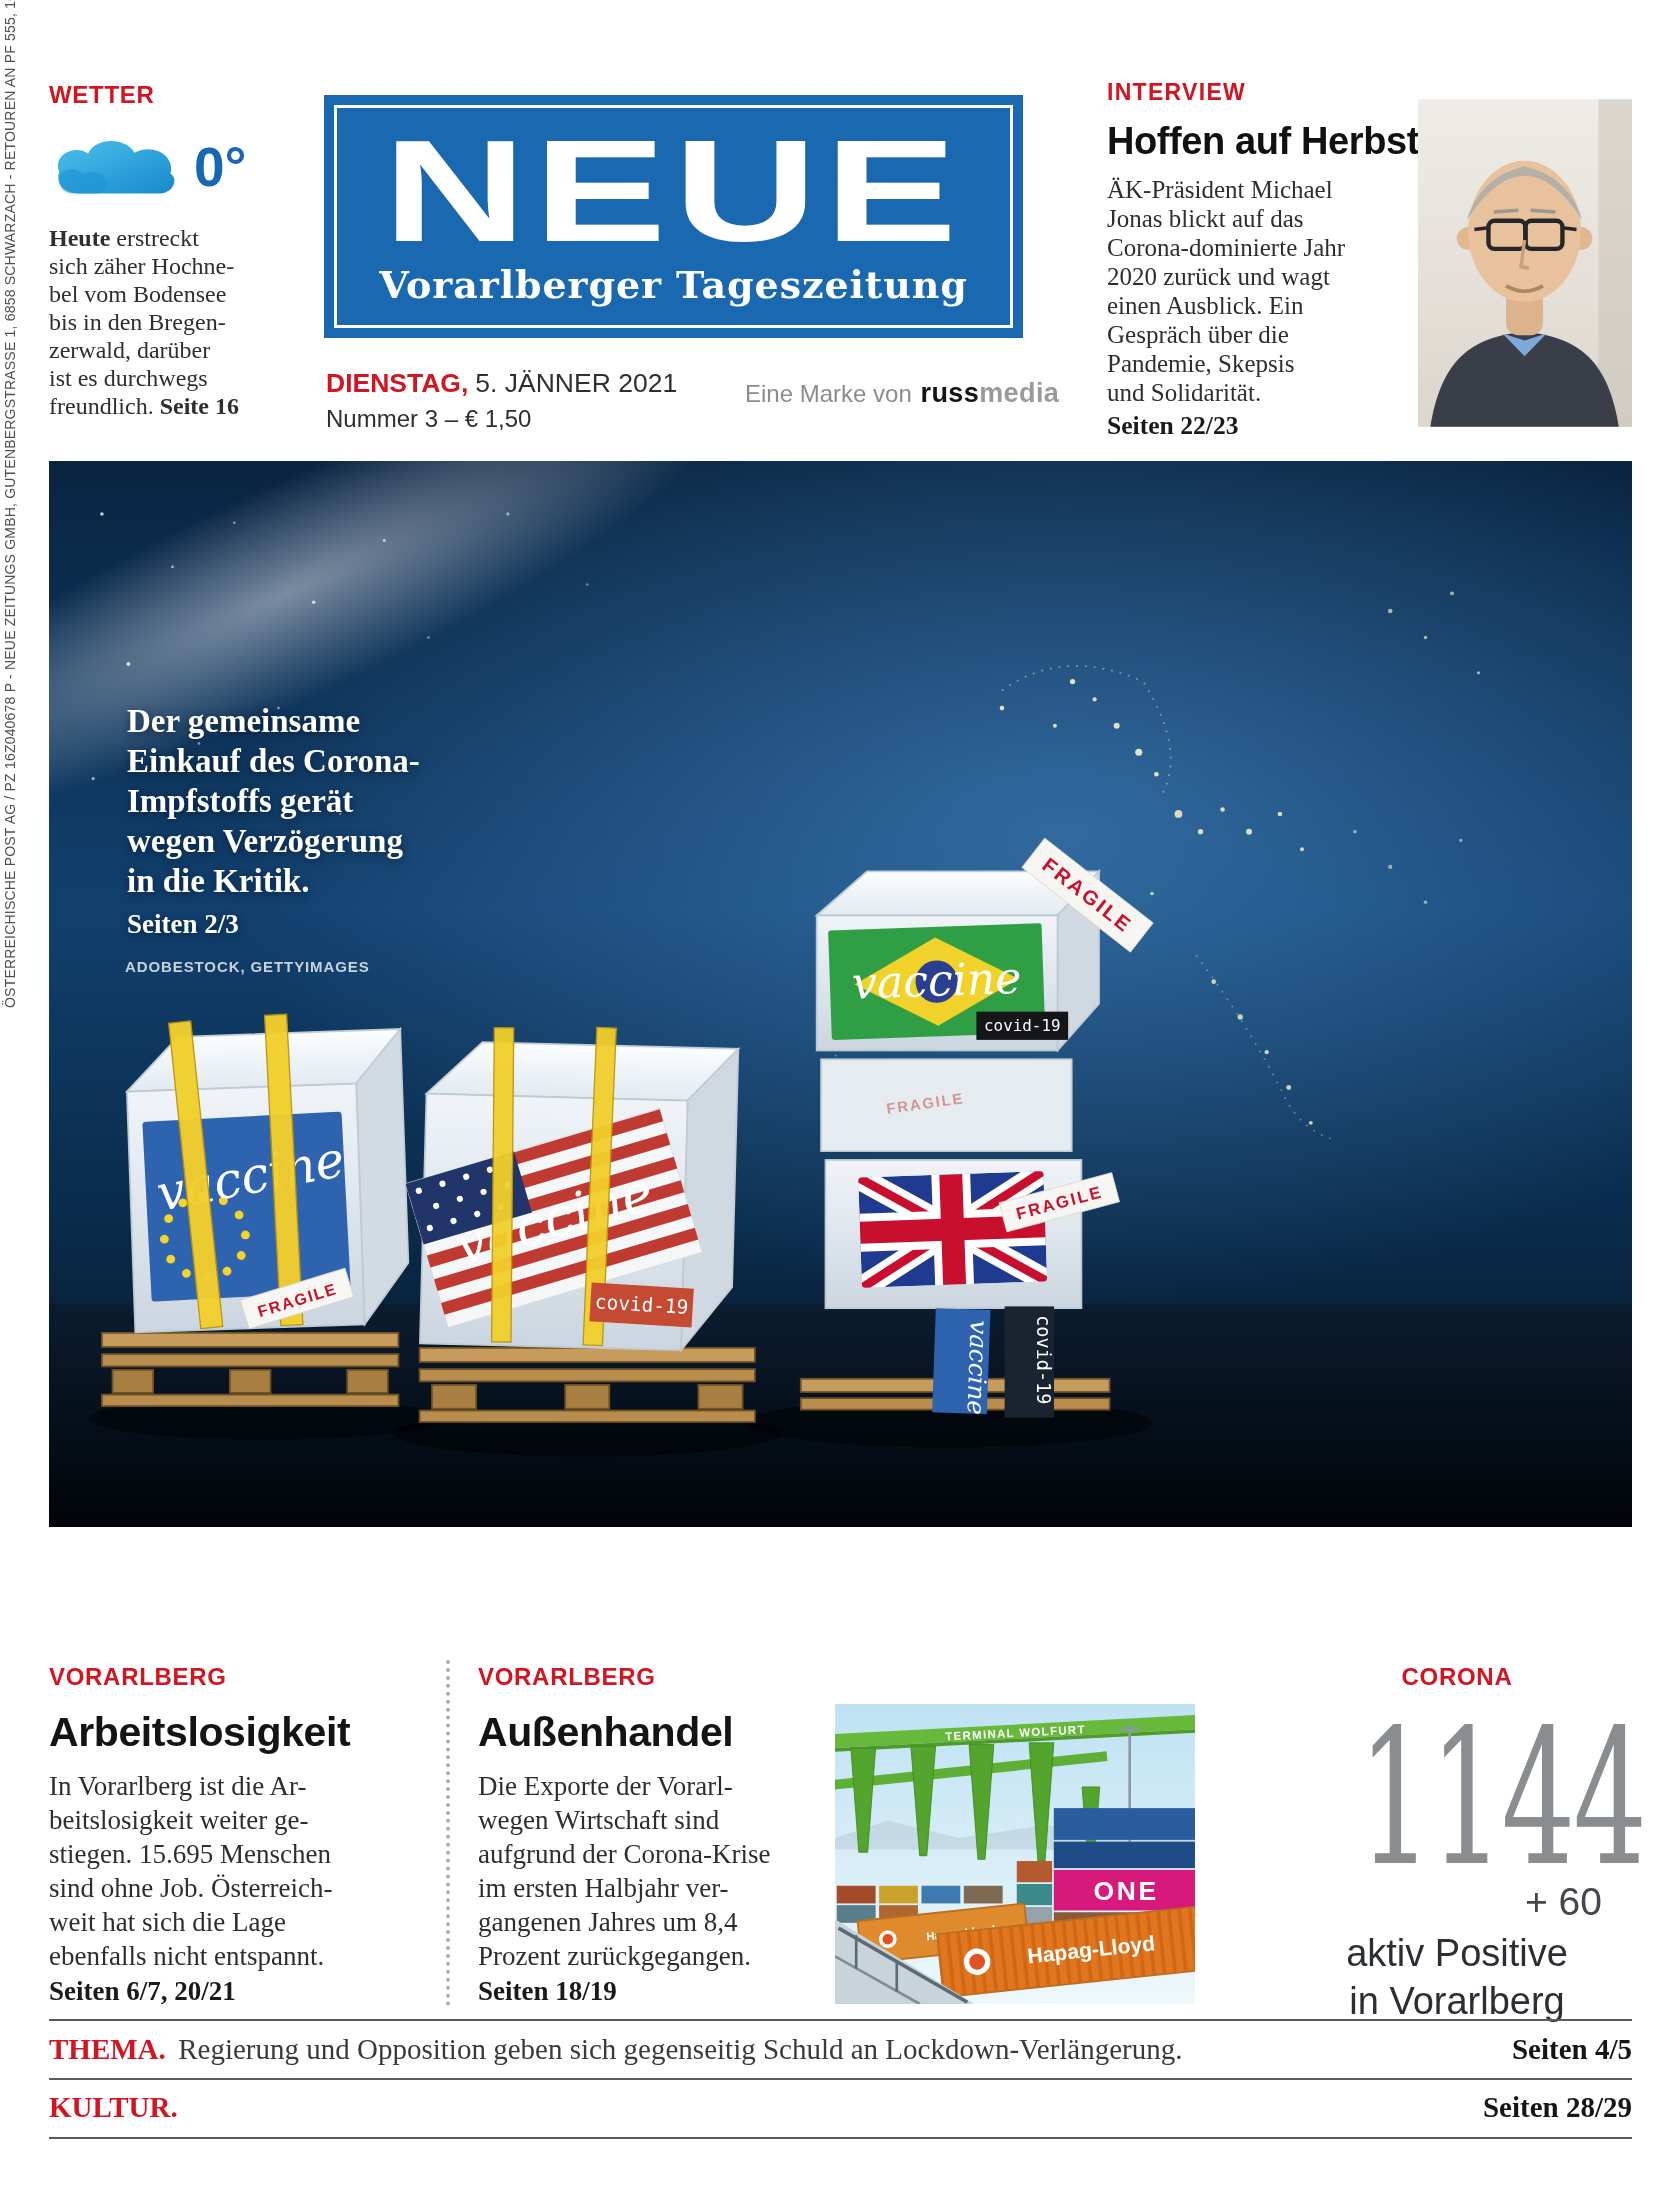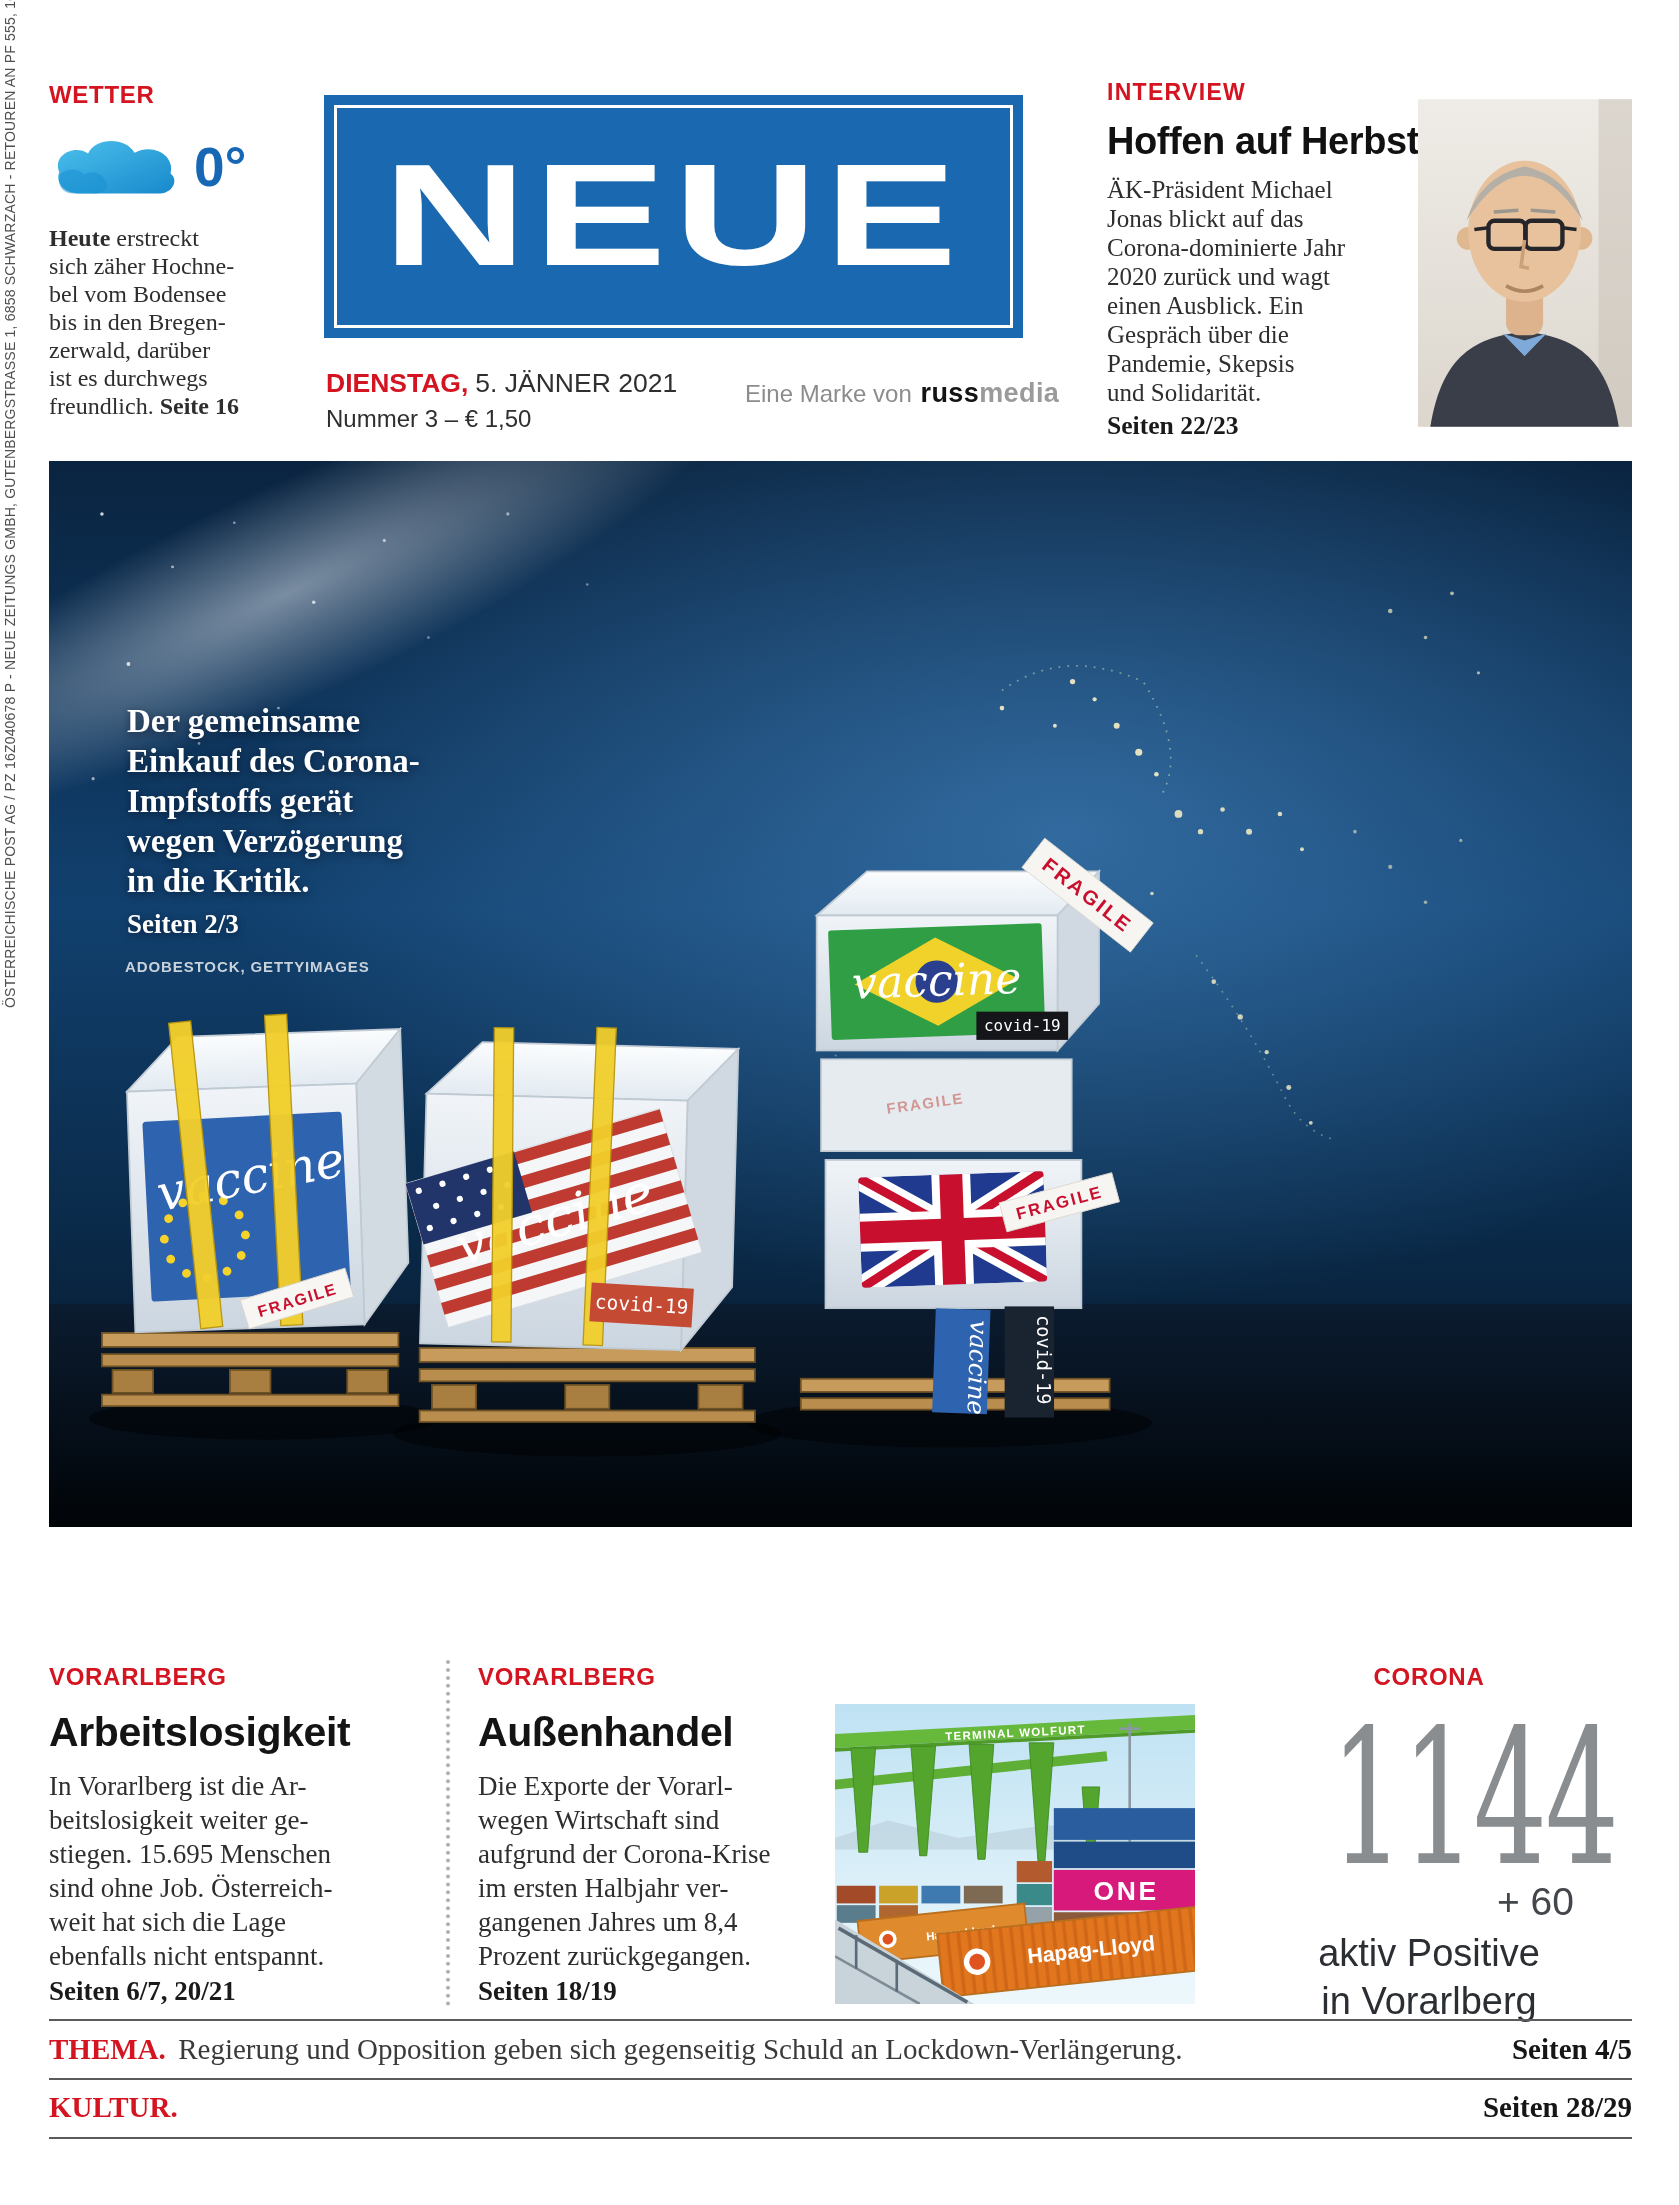--- a/index.html
+++ b/index.html
@@ -72,21 +72,21 @@
   .news-headline{font-weight:800;font-size:41px;letter-spacing:-0.4px;color:#141414;margin-top:17.6px;}
   .news-body{margin-top:13.2px;font-family:"Liberation Serif",serif;font-size:27px;color:var(--body-ink);}
   .news-body div{line-height:34px;}
   .news-pageref{font-family:"Liberation Serif",serif;font-weight:700;font-size:27px;margin-top:3.5px;}
   .col1{left:49px;width:397px;}
   .col2{left:478px;width:357px;}
   .dotted-divider{position:absolute;left:446px;top:1660px;height:346px;width:0;border-left:4.4px dotted #a9b0b6;}
   .terminal-photo{position:absolute;left:835px;top:1704px;width:360px;height:300px;}
 
   
-  .corona{position:absolute;left:1270px;top:1663px;width:318px;text-align:center;}
+  .corona{position:absolute;left:1298px;top:1663px;width:318px;text-align:center;}
   .corona-number{font-family:"DejaVu Serif",serif;font-size:187px;line-height:1;color:var(--number-gray);
     transform:scaleX(.62);transform-origin:center top;margin-top:14px;letter-spacing:-3.5px;}
   .corona-delta{font-size:39px;color:#43474c;text-align:right;padding-right:14px;margin-top:-12.4px;}
   .corona-caption{font-size:38px;color:#2b2f33;margin-top:5.3px;}
   .corona-caption div{line-height:48px;}
 
   
   .teasers{position:absolute;left:49px;top:2019px;width:1583px;border-top:2.6px solid #5b5b5b;}
   .teaser-row{display:flex;align-items:baseline;border-bottom:2.6px solid #5b5b5b;padding:11.5px 0 12.4px 0;
     font-family:"Liberation Serif",serif;font-size:29px;color:#3a3a3a;}
@@ -124,20 +124,21 @@
           <div>zerwald, darüber</div>
           <div>ist es durchwegs</div>
         </div>
       <div><span>freundlich.</span> <b class="pageref-inline">Seite 16</b></div>
     </div>
   </section>
 
   <section class="masthead">
     <div class="masthead-inner">
       <div class="logo-word">NEUE</div>
+      <div class="logo-sub">Vorarlberger Tageszeitung</div>
     </div>
   </section>
   <div class="dateline">
     <span class="day">DIENSTAG,</span><span class="date">5. JÄNNER 2021</span>
   </div>
   <div class="issueline">Nummer 3 – € 1,50</div>
   <div class="brandline">
     <span>Eine Marke von</span><span class="brand-bold">russ</span><span class="brand-light">media</span>
   </div>
 

